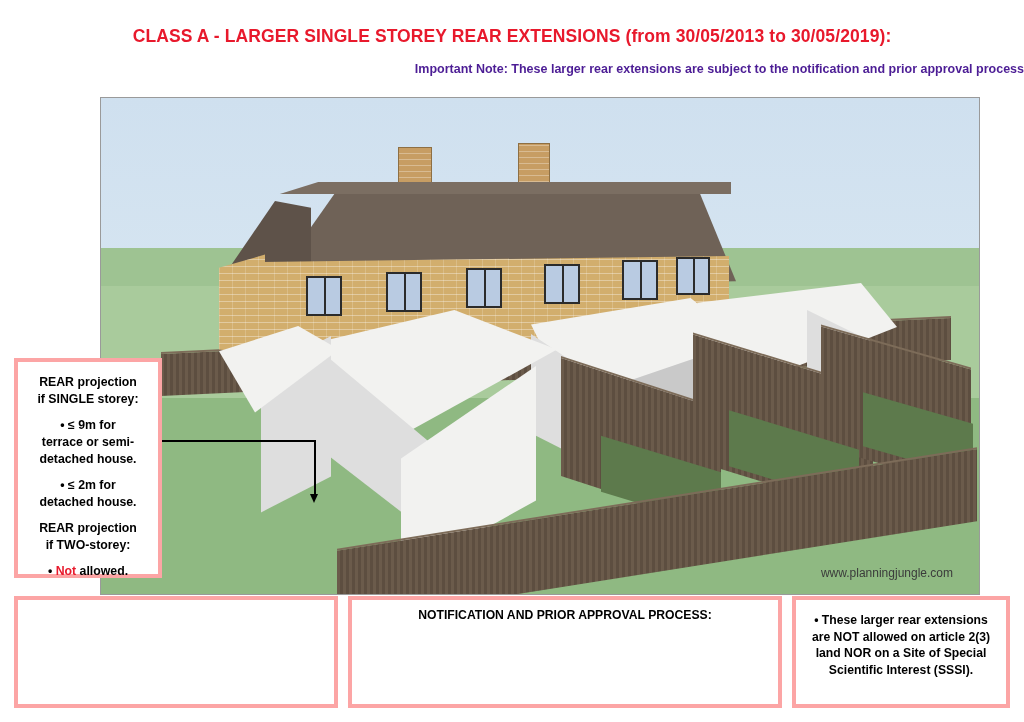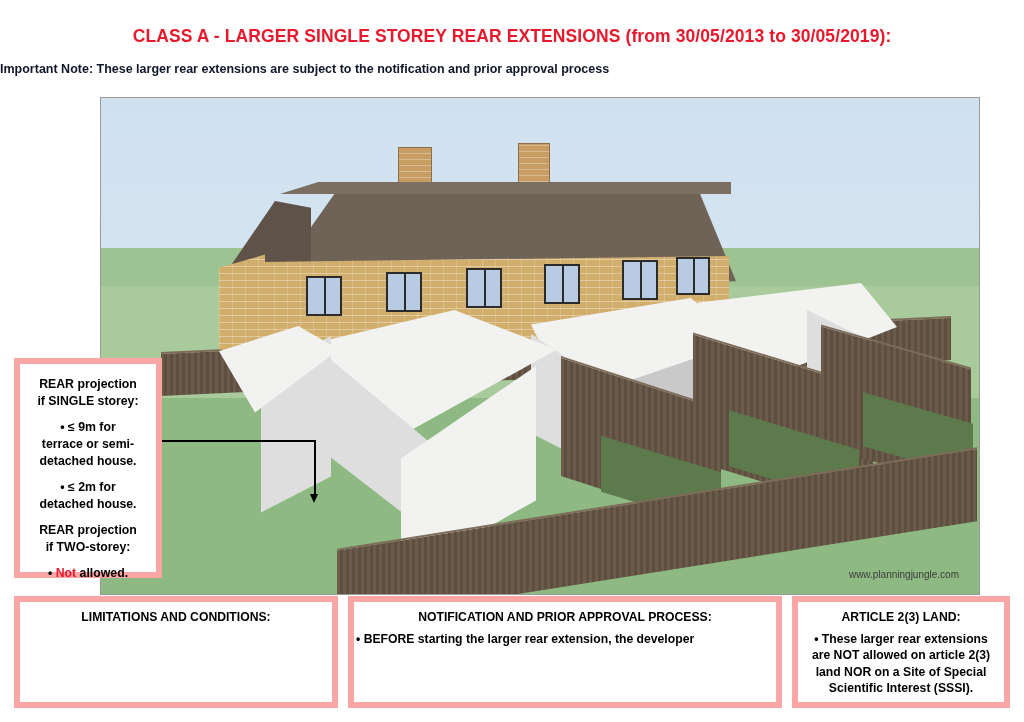--- a/index.html
+++ b/index.html
@@ -25,22 +25,22 @@
     color: #e8192c;
     font-weight: bold;
     font-size: 17.5px;
     letter-spacing: 0.1px;
   }
   #subtitle {
     position: absolute;
     top: 62px;
     left: 0;
     width: 1024px;
-    text-align: left;
-    color: #0f172a;
+    text-align: right;
+    color: #4c1d95;
     font-weight: bold;
     font-size: 12.5px;
   }
 
   
   #scene {
     position: absolute;
     left: 100px;
     top: 97px;
     width: 878px;
@@ -123,31 +123,31 @@
     position: absolute;
     background:
       repeating-linear-gradient(0deg, rgba(255,255,255,.3) 0px, rgba(255,255,255,.3) 1px, transparent 1px, transparent 6px),
       #c79d63;
     border: 1px solid #8e6f43;
     box-sizing: border-box;
   }
 
   #watermark {
     position: absolute;
-    right: 20px;
+    right: 26px;
     bottom: 14px;
-    font-size: 10px;
+    font-size: 12px;
     color: #3b3b3b;
   }
 
   
   .box {
     position: absolute;
     background: #ffffff;
-    border: 6px solid #fca5a5;
+    border: 4px solid #fca5a5;
     box-sizing: border-box;
     font-size: 12.4px;
     color: #000;
     font-weight: bold;
   }
   .box .hd {
     text-align: center;
     font-weight: bold;
   }
   .box p {
@@ -203,21 +203,21 @@
     height: 112px;
     padding: 7px 9px;
     line-height: 16.5px;
     font-size: 12.2px;
   }
   #box-notify {
     left: 348px;
     top: 596px;
     width: 434px;
     height: 112px;
-    padding: 7px 2px;
+    padding: 7px 9px;
     line-height: 16.5px;
     font-size: 12.2px;
   }
   #box-article {
     left: 792px;
     top: 596px;
     width: 218px;
     height: 112px;
     padding: 7px 9px;
     line-height: 16.5px;
@@ -319,26 +319,23 @@
   <p>• ≤ 2m for</p>
   <p>detached house.</p>
   <div class="gap"></div>
   <p>REAR projection</p>
   <p>if TWO-storey:</p>
   <div class="gap"></div>
   <p><span>• </span><span class="red">Not</span><span> allowed.</span></p>
 </div>
 
 <div class="box" id="box-limits">
-  <div class="hd">LIMITATIONS AND CONDITIONS:</div>
 </div>
 
 <div class="box" id="box-notify">
   <div class="hd">NOTIFICATION AND PRIOR APPROVAL PROCESS:</div>
   <div class="body">
-    <p>• BEFORE starting the larger rear extension, the developer</p>
   </div>
 </div>
 
 <div class="box" id="box-article">
-  <div class="hd">ARTICLE 2(3) LAND:</div>
   <div class="body">• These larger rear extensions are NOT allowed on article 2(3) land NOR on a Site of Special Scientific Interest (SSSI).</div>
 </div>
 
 </body></html>

